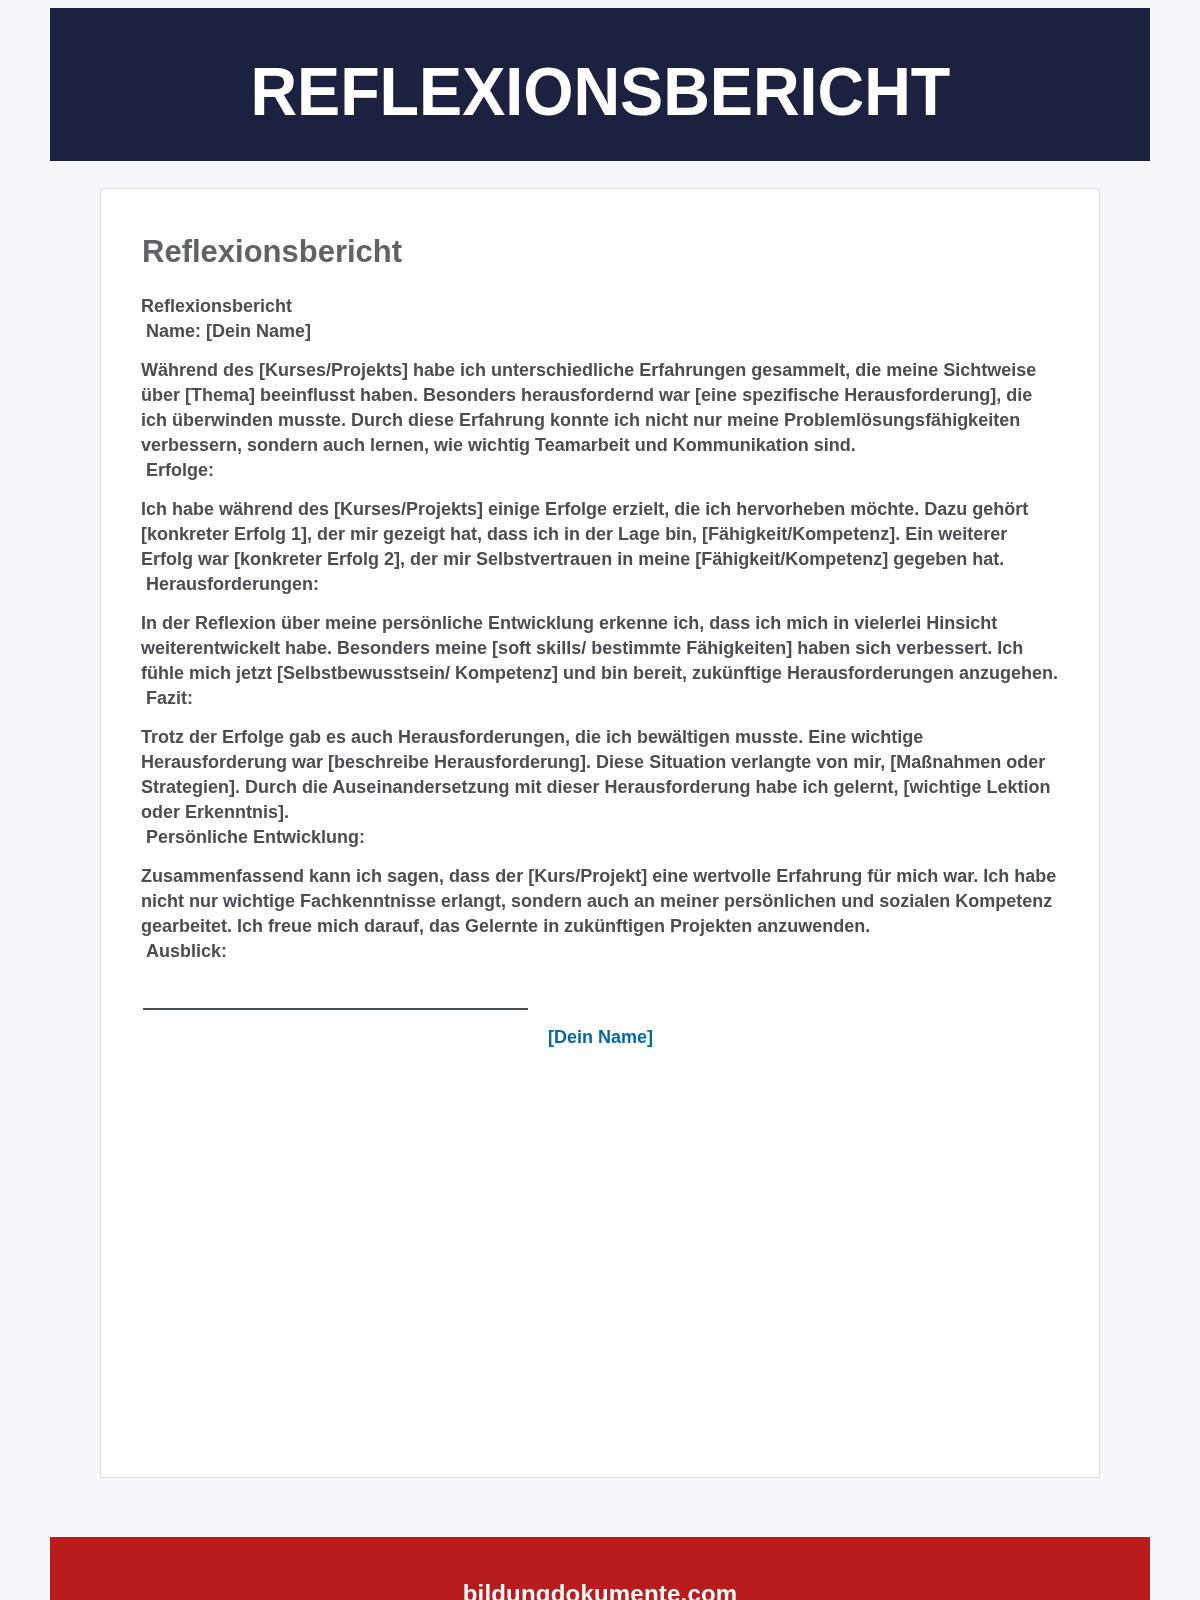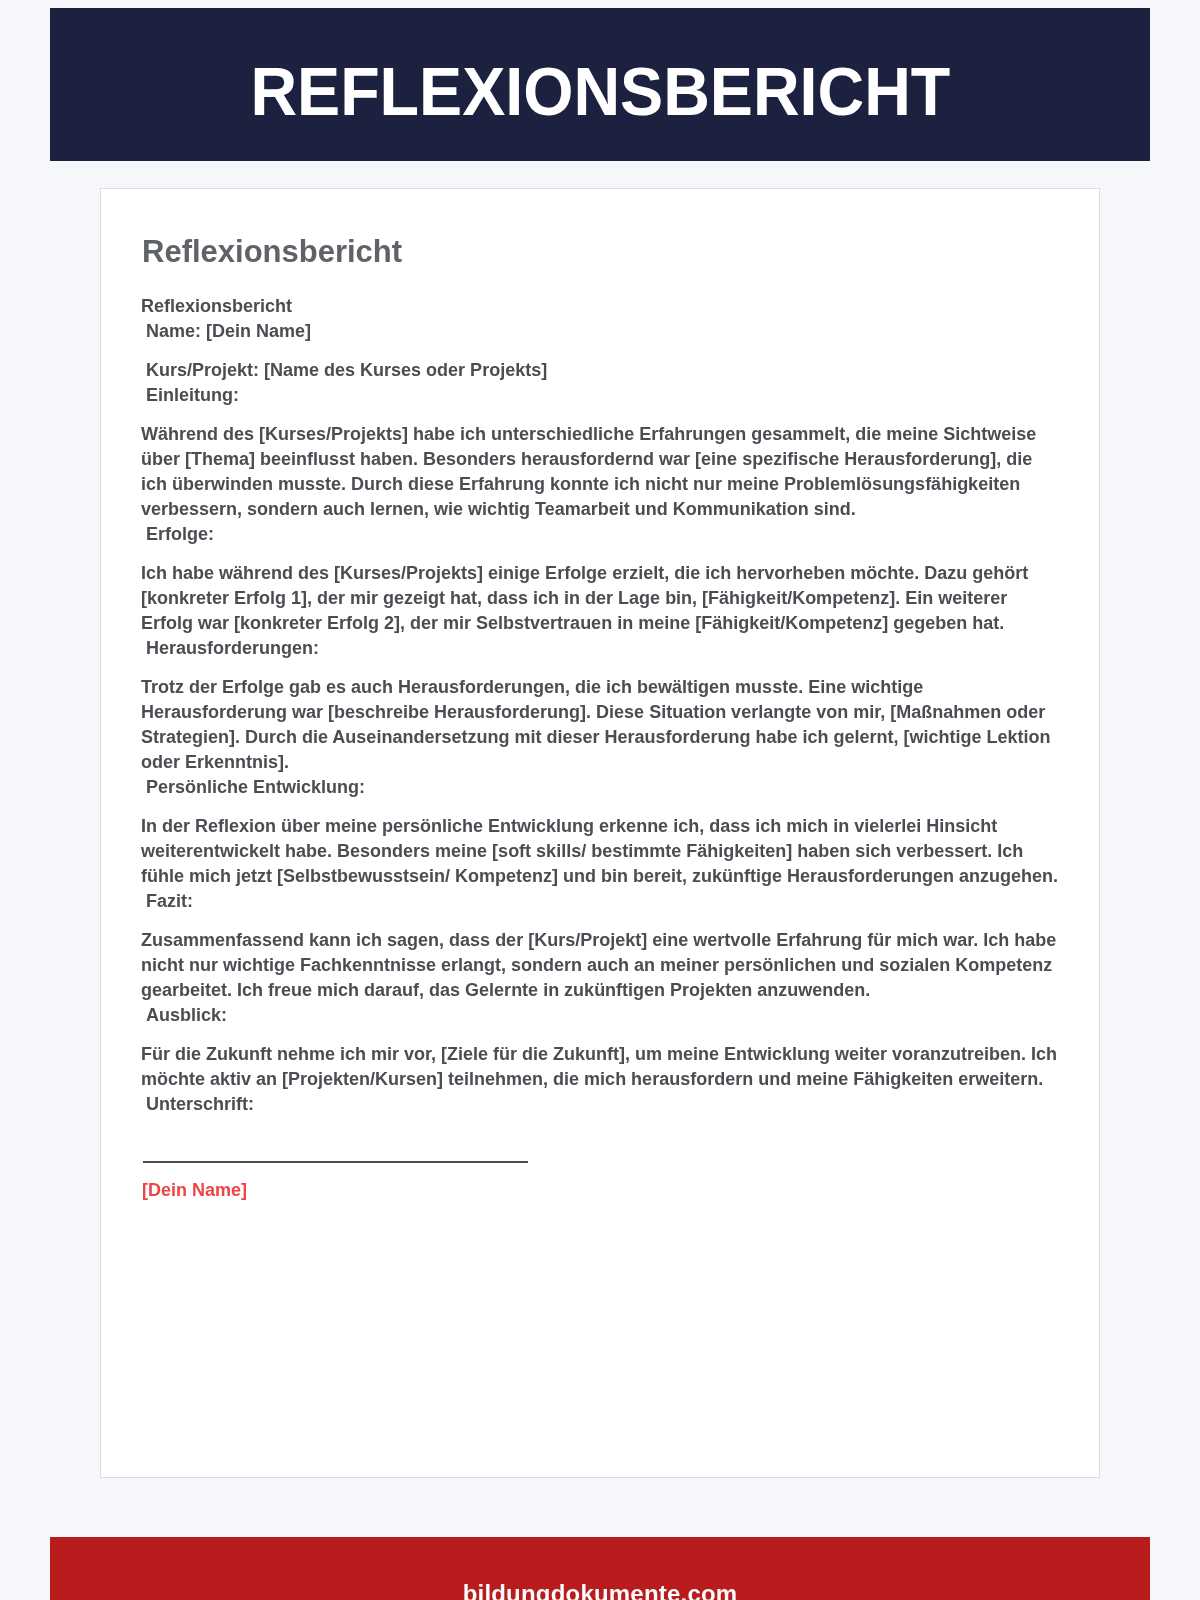--- a/index.html
+++ b/index.html
@@ -68,21 +68,22 @@
     width: 385px;
     height: 0;
     border-bottom: 2px solid #4b4e53;
     margin: 44px 0 0 2px;
   }
   .signature-name {
     margin: 15px 0 0 1px;
     font-size: 18px;
     line-height: 25px;
     font-weight: 700;
-    color: #ef4444;
+    color: #0369a1;
+    text-align: center;
   }
   
   .site-footer {
     margin-top: auto;
     height: 71px;
     flex: 0 0 71px;
     background: #b91c1c;
     display: flex;
     align-items: flex-end;
     justify-content: center;
@@ -102,34 +103,30 @@
   <header class="site-header">
     <h1>REFLEXIONSBERICHT</h1>
   </header>
 
   <main class="card">
     <h2 class="doc-title">Reflexionsbericht</h2>
 
     <div class="doc-body">
       <p class="block">Reflexionsbericht
  Name: [Dein Name]</p>
-      <p class="block"> Kurs/Projekt: [Name des Kurses oder Projekts]
- Einleitung:</p>
       <p class="block">Während des [Kurses/Projekts] habe ich unterschiedliche Erfahrungen gesammelt, die meine Sichtweise über [Thema] beeinflusst haben. Besonders herausfordernd war [eine spezifische Herausforderung], die ich überwinden musste. Durch diese Erfahrung konnte ich nicht nur meine Problemlösungsfähigkeiten verbessern, sondern auch lernen, wie wichtig Teamarbeit und Kommunikation sind.
  Erfolge:</p>
       <p class="block">Ich habe während des [Kurses/Projekts] einige Erfolge erzielt, die ich hervorheben möchte. Dazu gehört [konkreter Erfolg 1], der mir gezeigt hat, dass ich in der Lage bin, [Fähigkeit/Kompetenz]. Ein weiterer Erfolg war [konkreter Erfolg 2], der mir Selbstvertrauen in meine [Fähigkeit/Kompetenz] gegeben hat.
  Herausforderungen:</p>
+      <p class="block">In der Reflexion über meine persönliche Entwicklung erkenne ich, dass ich mich in vielerlei Hinsicht weiterentwickelt habe. Besonders meine [soft skills/ bestimmte Fähigkeiten] haben sich verbessert. Ich fühle mich jetzt [Selbstbewusstsein/ Kompetenz] und bin bereit, zukünftige Herausforderungen anzugehen.
+ Fazit:</p>
       <p class="block">Trotz der Erfolge gab es auch Herausforderungen, die ich bewältigen musste. Eine wichtige Herausforderung war [beschreibe Herausforderung]. Diese Situation verlangte von mir, [Maßnahmen oder Strategien]. Durch die Auseinandersetzung mit dieser Herausforderung habe ich gelernt, [wichtige Lektion oder Erkenntnis].
  Persönliche Entwicklung:</p>
-      <p class="block">In der Reflexion über meine persönliche Entwicklung erkenne ich, dass ich mich in vielerlei Hinsicht weiterentwickelt habe. Besonders meine [soft skills/ bestimmte Fähigkeiten] haben sich verbessert. Ich fühle mich jetzt [Selbstbewusstsein/ Kompetenz] und bin bereit, zukünftige Herausforderungen anzugehen.
- Fazit:</p>
       <p class="block">Zusammenfassend kann ich sagen, dass der [Kurs/Projekt] eine wertvolle Erfahrung für mich war. Ich habe nicht nur wichtige Fachkenntnisse erlangt, sondern auch an meiner persönlichen und sozialen Kompetenz gearbeitet. Ich freue mich darauf, das Gelernte in zukünftigen Projekten anzuwenden.
  Ausblick:</p>
-      <p class="block">Für die Zukunft nehme ich mir vor, [Ziele für die Zukunft], um meine Entwicklung weiter voranzutreiben. Ich möchte aktiv an [Projekten/Kursen] teilnehmen, die mich herausfordern und meine Fähigkeiten erweitern.
- Unterschrift:</p>
 
       <div class="signature-line"></div>
       <p class="signature-name">[Dein Name]</p>
     </div>
   </main>
 
   <footer class="site-footer">
     <span class="domain">bildungdokumente.com</span>
   </footer>
 

